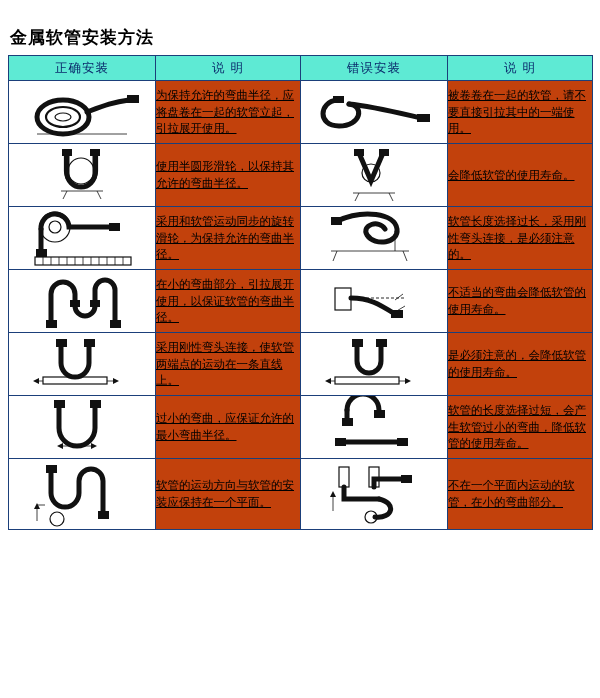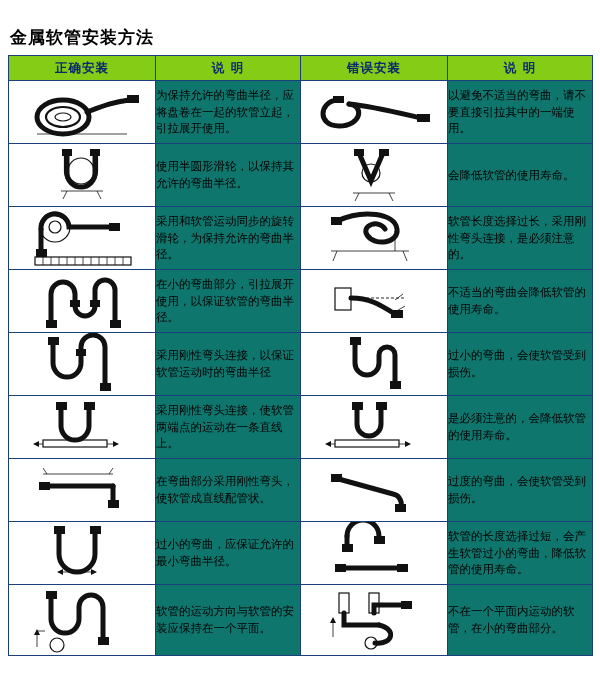--- a/index.html
+++ b/index.html
@@ -33,41 +33,42 @@
     width: 584px;
     table-layout: fixed;
     border: 1px solid #0b2f6b;
   }
   table.matrix td, table.matrix th {
     border: 1px solid #1b3f7a;
     padding: 0;
     vertical-align: middle;
   }
   thead th {
-    background: #84cc16;
+    background: #5eead4;
     color: #0a2a6b;
     font-size: 12.5px;
-    font-weight: bold;
+    font-weight: normal;
     height: 24px;
     letter-spacing: 1px;
   }
   col.c-img { width: 147px; }
   col.c-txt { width: 145px; }
   td.img-cell {
     background: #ffffff;
     text-align: center;
     height: 62px;
   }
   td.txt-cell {
-    background: #0f766e;
+    background: #c2410c;
     font-size: 11.5px;
     line-height: 1.45;
     padding: 4px 6px;
     color: #000;
     text-align: left;
+    text-decoration: underline;
   }
   .drawing {
     display: block;
     margin: 0 auto;
   }
   svg { display: block; margin: 0 auto; }
   .st { fill: none; stroke: #111; stroke-width: 1.2; }
   .st2 { fill: none; stroke: #111; stroke-width: 2.2; }
   .thick { fill: none; stroke: #111; stroke-width: 5; stroke-linecap: round; }
   .thin { fill: none; stroke: #111; stroke-width: 0.8; }
@@ -110,21 +111,21 @@
         </td>
         <td class="txt-cell">为保持允许的弯曲半径，应将盘卷在一起的软管立起，引拉展开使用。</td>
         <td class="img-cell">
           <svg class="drawing" width="130" height="56" viewBox="0 0 130 56">
             <path class="thick" d="M28 16 C 10 18, 8 42, 30 42 C 52 42, 56 22, 40 20"></path>
             <path class="thick" d="M40 20 C 62 22, 86 28, 112 34"></path>
             <rect x="108" y="30" width="13" height="8" class="fillk"></rect>
             <rect x="24" y="12" width="11" height="7" class="fillk"></rect>
           </svg>
         </td>
-        <td class="txt-cell">以避免不适当的弯曲，请不要直接引拉其中的一端使用。</td>
+        <td class="txt-cell">被卷卷在一起的软管，请不要直接引拉其中的一端使用。</td>
       </tr>
 
       <tr>
         <td class="img-cell">
           <svg class="drawing" width="130" height="56" viewBox="0 0 130 56">
             <path class="st2" d="M48 8 L48 24 A16 16 0 0 0 80 24 L80 8"></path>
             <circle cx="64" cy="24" r="13" class="st"></circle>
             <path class="thick" d="M50 6 L50 26 A14 14 0 0 0 78 26 L78 6"></path>
             <rect x="45" y="2" width="10" height="7" class="fillk"></rect>
             <rect x="73" y="2" width="10" height="7" class="fillk"></rect>
@@ -185,39 +186,20 @@
             <rect x="26" y="18" width="16" height="22" class="st"></rect>
             <path class="thick" d="M42 28 C 60 28, 70 34, 86 44"></path>
             <rect x="82" y="40" width="12" height="8" class="fillk"></rect>
             <path class="dash" d="M42 28 L96 28"></path>
             <path class="thin" d="M86 30 L94 24 M86 42 L96 36"></path>
           </svg>
         </td>
         <td class="txt-cell">不适当的弯曲会降低软管的使用寿命。</td>
       </tr>
 
-      <tr>
-        <td class="img-cell">
-          <svg class="drawing" width="130" height="62" viewBox="0 0 130 62">
-            <path class="thick" d="M36 8 L36 30 A14 14 0 0 0 64 30 L64 14 A12 12 0 0 1 88 14 L88 52"></path>
-            <rect x="31" y="4" width="11" height="8" class="fillk"></rect>
-            <rect x="83" y="50" width="11" height="8" class="fillk"></rect>
-            <rect x="59" y="16" width="10" height="7" class="fillk"></rect>
-          </svg>
-        </td>
-        <td class="txt-cell">采用刚性弯头连接，以保证软管运动时的弯曲半径</td>
-        <td class="img-cell">
-          <svg class="drawing" width="130" height="62" viewBox="0 0 130 62">
-            <path class="thick" d="M46 8 L46 30 A12 12 0 0 0 70 30 L70 22 A8 8 0 0 1 86 22 L86 50"></path>
-            <rect x="41" y="4" width="11" height="8" class="fillk"></rect>
-            <rect x="81" y="48" width="11" height="8" class="fillk"></rect>
-          </svg>
-        </td>
-        <td class="txt-cell">过小的弯曲，会使软管受到损伤。</td>
-      </tr>
 
       <tr>
         <td class="img-cell">
           <svg class="drawing" width="130" height="58" viewBox="0 0 130 58">
             <path class="thick" d="M44 8 L44 28 A14 14 0 0 0 72 28 L72 8"></path>
             <rect x="39" y="4" width="11" height="8" class="fillk"></rect>
             <rect x="67" y="4" width="11" height="8" class="fillk"></rect>
             <rect x="26" y="42" width="64" height="7" class="st"></rect>
             <path class="thin" d="M26 46 L18 46 M90 46 L100 46"></path>
             <path class="fillk" d="M16 46 L22 43 L22 49 Z"></path>
@@ -232,40 +214,20 @@
             <rect x="67" y="4" width="11" height="8" class="fillk"></rect>
             <rect x="26" y="42" width="64" height="7" class="st"></rect>
             <path class="thin" d="M26 46 L18 46 M90 46 L100 46"></path>
             <path class="fillk" d="M16 46 L22 43 L22 49 Z"></path>
             <path class="fillk" d="M102 46 L96 43 L96 49 Z"></path>
           </svg>
         </td>
         <td class="txt-cell">是必须注意的，会降低软管的使用寿命。</td>
       </tr>
 
-      <tr>
-        <td class="img-cell">
-          <svg class="drawing" width="130" height="52" viewBox="0 0 130 52">
-            <path class="thick" d="M26 22 L96 22"></path>
-            <rect x="22" y="18" width="11" height="8" class="fillk"></rect>
-            <path class="thick" d="M96 22 L96 38"></path>
-            <rect x="91" y="36" width="11" height="8" class="fillk"></rect>
-            <path class="thin" d="M26 10 L96 10 M30 10 L26 4 M92 10 L96 4"></path>
-          </svg>
-        </td>
-        <td class="txt-cell">在弯曲部分采用刚性弯头，使软管成直线配管状。</td>
-        <td class="img-cell">
-          <svg class="drawing" width="130" height="52" viewBox="0 0 130 52">
-            <path class="thick" d="M26 14 L84 30 A10 10 0 0 1 92 42"></path>
-            <rect x="22" y="10" width="11" height="8" class="fillk"></rect>
-            <rect x="86" y="40" width="11" height="8" class="fillk"></rect>
-          </svg>
-        </td>
-        <td class="txt-cell">过度的弯曲，会使软管受到损伤。</td>
-      </tr>
 
       <tr>
         <td class="img-cell">
           <svg class="drawing" width="130" height="62" viewBox="0 0 130 62">
             <path class="thick" d="M42 8 L42 32 A18 18 0 0 0 78 32 L78 8"></path>
             <rect x="37" y="4" width="11" height="8" class="fillk"></rect>
             <rect x="73" y="4" width="11" height="8" class="fillk"></rect>
             <path class="thin" d="M42 50 L78 50"></path>
             <path class="fillk" d="M40 50 L46 47 L46 53 Z"></path>
             <path class="fillk" d="M80 50 L74 47 L74 53 Z"></path>

